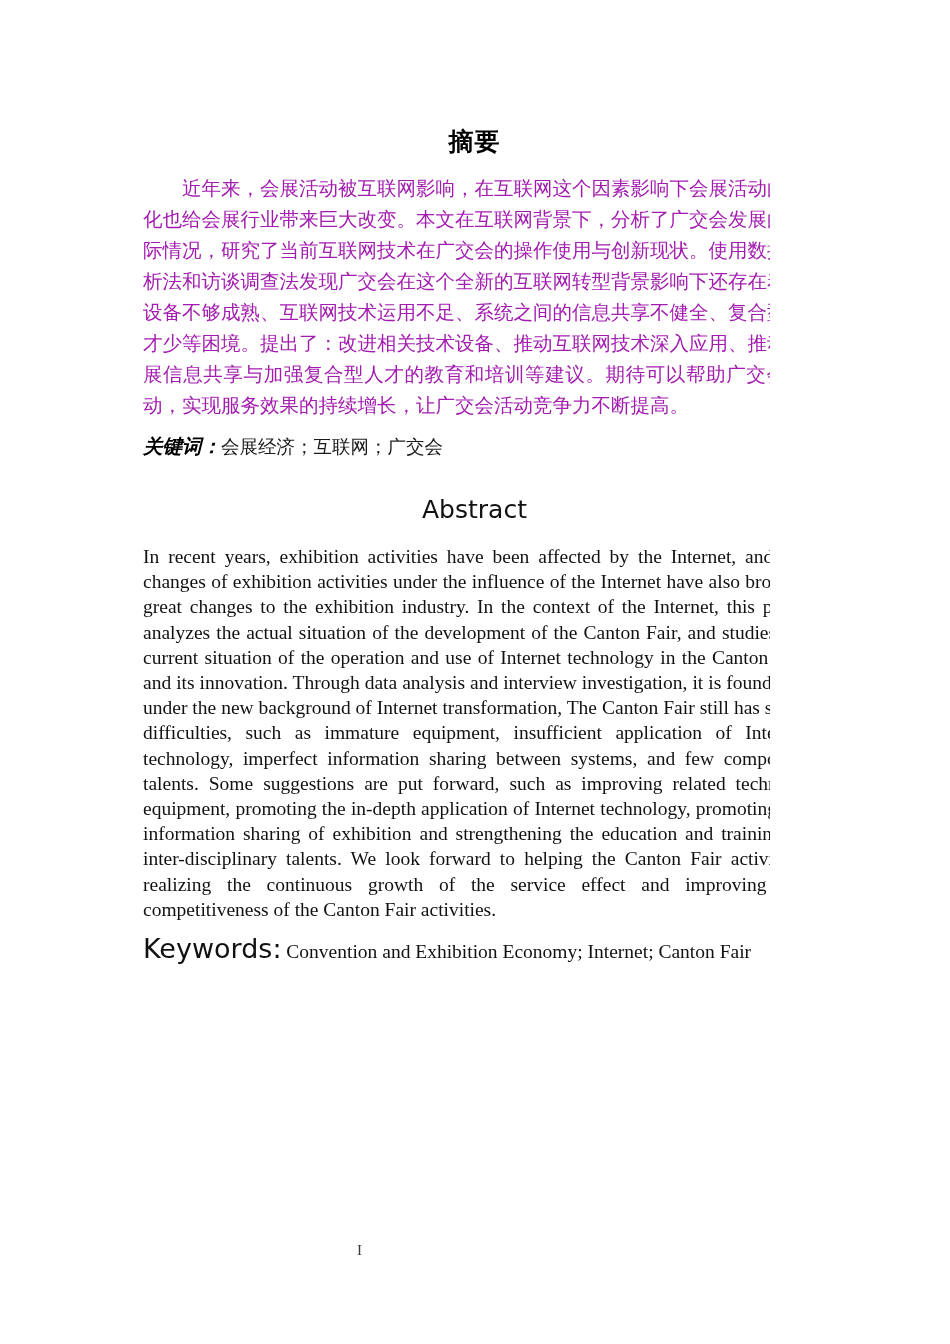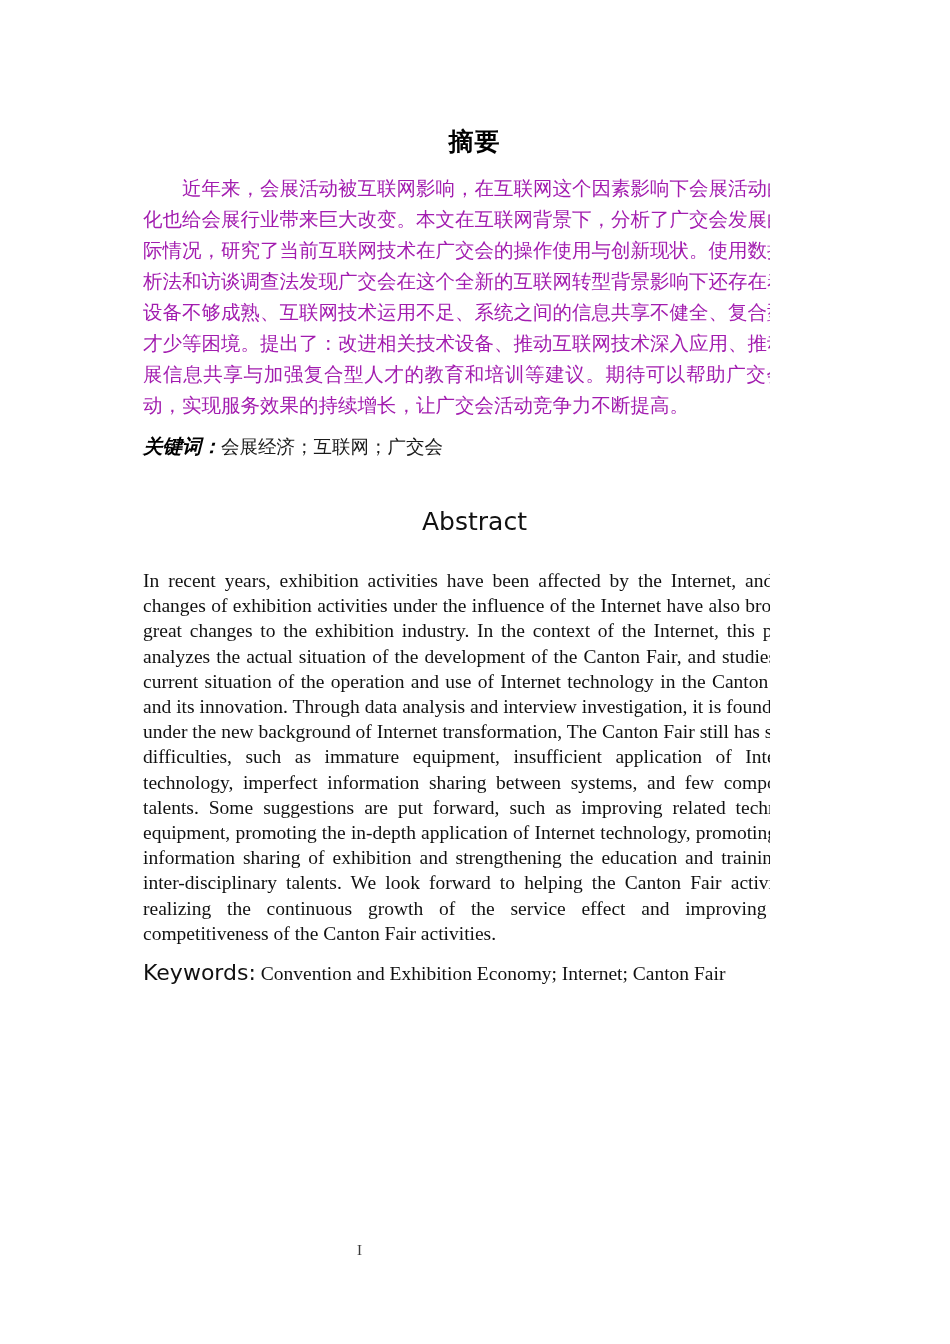--- a/index.html
+++ b/index.html
@@ -61,21 +61,21 @@
   .cn-keywords .kw-label {
     font-family: "DejaVu Sans", "Liberation Sans", sans-serif;
     font-weight: bold;
     font-size: 19.5px;
     color: #000000;
     font-style: italic;
   }
 
   
   .en-title {
-    margin: 16px;
+    margin: 4px;
     padding: 0;
     font-family: "DejaVu Sans", "Liberation Sans", sans-serif;
     font-weight: normal;
     font-size: 25px;
     line-height: 32px;
     text-align: center;
     color: #111111;
   }
 
   .en-body {
@@ -93,21 +93,21 @@
     padding: 0;
     font-family: "Liberation Serif", "DejaVu Serif", serif;
     font-size: 19.5px;
     line-height: 28px;
     color: #111111;
   }
 
   .en-keywords .kw-label {
     font-family: "DejaVu Sans", "Liberation Sans", sans-serif;
     font-weight: normal;
-    font-size: 22px;
+    font-size: 27px;
     color: #111111;
   }
 
   
   .gap-title-cn  { height: 14px; }
   .gap-cn-kw     { height: 11px; }
   .gap-kw-en     { height: 28px; }
   .gap-entitle-en{ height: 14px; }
   .gap-en-kw     { height: 13px; }
 

